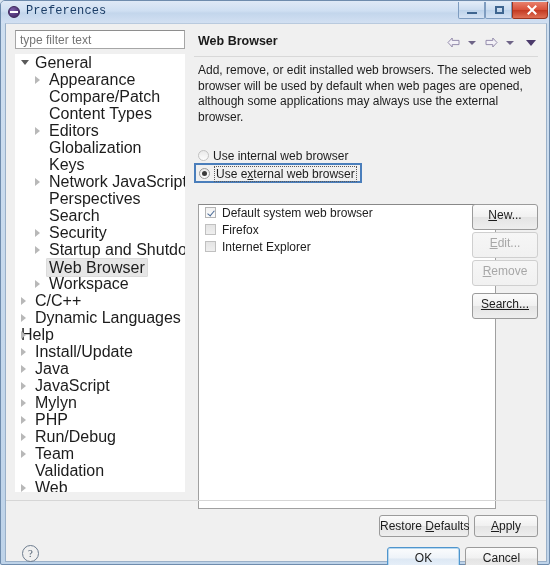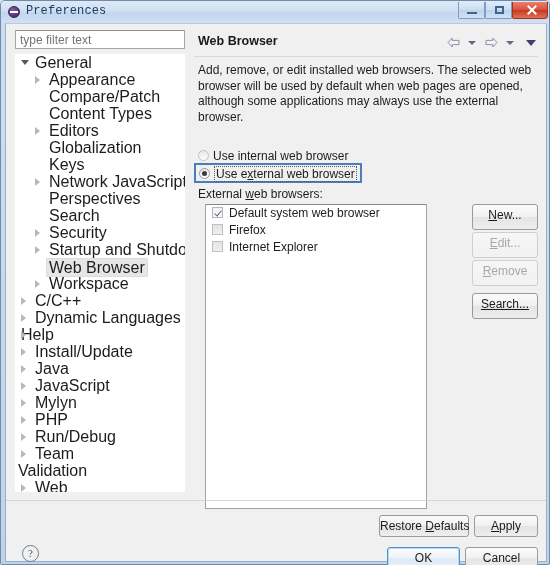--- a/index.html
+++ b/index.html
@@ -302,22 +302,22 @@
   #list-label {
     position: absolute;
     left: 6px; top: 157px;
     font-size: 12px;
     color: #1c1c1c;
   }
 
   
   #browser-list {
     position: absolute;
-    left: 13px; top: 174px;
-    width: 222px; height: 305px;
+    left: 6px; top: 174px;
+    width: 298px; height: 305px;
     background: #ffffff;
     border: 1px solid #a0a0a0;
     border-top-color: #888888;
     box-sizing: border-box;
     overflow: hidden;
   }
   .list-row {
     height: 17px;
     line-height: 17px;
     font-size: 12px;
@@ -487,21 +487,21 @@
         <div class="tree-row"><span class="exp collapsed" style="left: 6px;"></span><span class="lbl" style="margin-left: 17px;">C/C++</span></div>
         <div class="tree-row"><span class="exp collapsed" style="left: 6px;"></span><span class="lbl" style="margin-left: 17px;">Dynamic Languages</span></div>
         <div class="tree-row"><span class="exp collapsed" style="left: 6px;"></span><span class="lbl" style="margin-left: 3px;">Help</span></div>
         <div class="tree-row"><span class="exp collapsed" style="left: 6px;"></span><span class="lbl" style="margin-left: 17px;">Install/Update</span></div>
         <div class="tree-row"><span class="exp collapsed" style="left: 6px;"></span><span class="lbl" style="margin-left: 17px;">Java</span></div>
         <div class="tree-row"><span class="exp collapsed" style="left: 6px;"></span><span class="lbl" style="margin-left: 17px;">JavaScript</span></div>
         <div class="tree-row"><span class="exp collapsed" style="left: 6px;"></span><span class="lbl" style="margin-left: 17px;">Mylyn</span></div>
         <div class="tree-row"><span class="exp collapsed" style="left: 6px;"></span><span class="lbl" style="margin-left: 17px;">PHP</span></div>
         <div class="tree-row"><span class="exp collapsed" style="left: 6px;"></span><span class="lbl" style="margin-left: 17px;">Run/Debug</span></div>
         <div class="tree-row"><span class="exp collapsed" style="left: 6px;"></span><span class="lbl" style="margin-left: 17px;">Team</span></div>
-        <div class="tree-row"><span class="lbl" style="">Validation</span></div>
+        <div class="tree-row"><span class="lbl" style="margin-left: 17px;">Validation</span></div>
         <div class="tree-row"><span class="exp collapsed" style="left: 6px;"></span><span class="lbl" style="margin-left: 17px;">Web</span></div>
       </div>
 
     <div id="right-pane">
 
       <div id="pane-title">Web Browser</div>
       <div id="pane-sep"></div>
 
       <div id="pane-toolbar">
         <span class="nav-arrow">
@@ -524,21 +524,20 @@
       <div class="radio-row" id="radio-internal">
         <span class="radio-dot dim"></span><span>Use internal web browser</span>
       </div>
 
       <div id="radio-external-wrap">
         <div id="radio-external">
           <span class="radio-dot on"></span><span class="rlabel">Use e<span class="u">x</span>ternal web browser</span>
         </div>
       </div>
 
-      <div id="list-label">External <span class="u">w</span>eb browsers:</div>
 
       <div id="browser-list">
           <div class="list-row"><span class="chk on"></span><span>Default system web browser</span></div>
           <div class="list-row"><span class="chk off"></span><span>Firefox</span></div>
           <div class="list-row"><span class="chk off"></span><span>Internet Explorer</span></div>
         </div>
 
       <div class="sidebtn" id="btn-new"><span class="u">N</span>ew...</div>
       <div class="sidebtn disabled" id="btn-edit"><span class="u">E</span>dit...</div>
       <div class="sidebtn disabled" id="btn-remove"><span class="u">R</span>emove</div>

